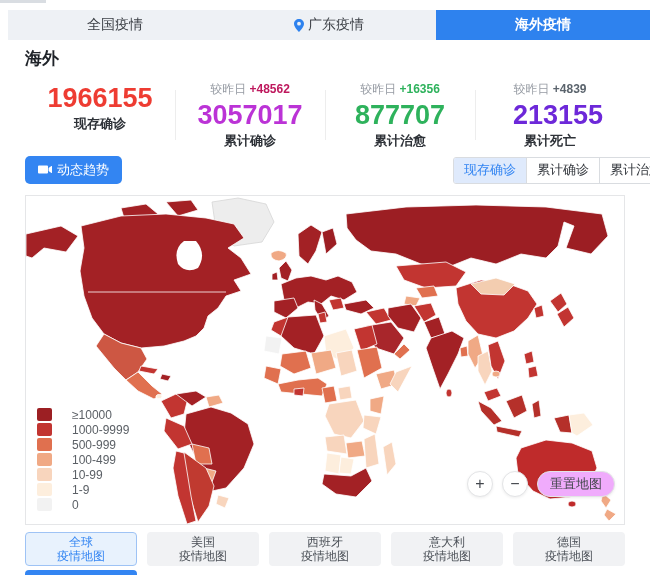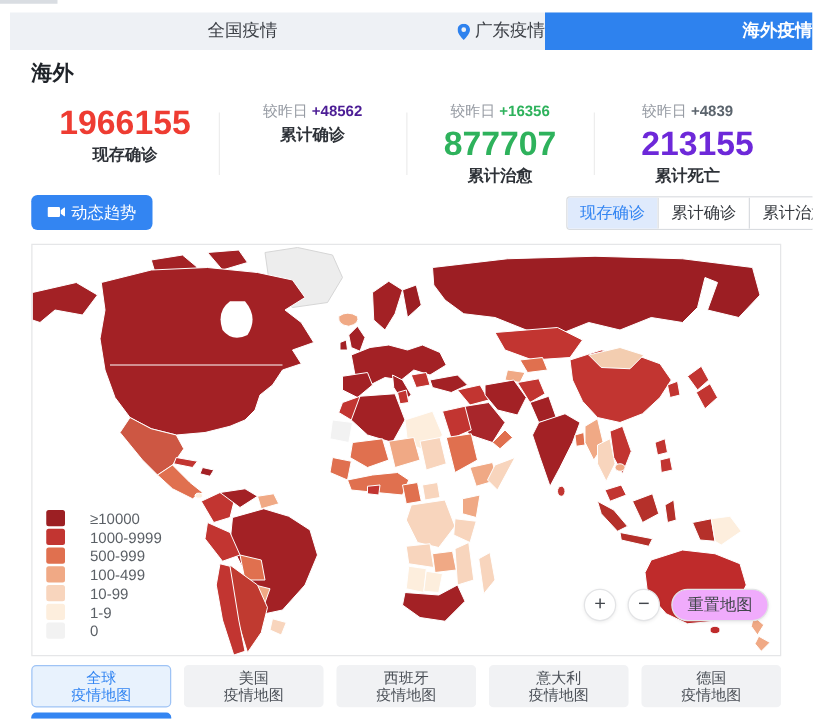--- a/index.html
+++ b/index.html
@@ -3,21 +3,21 @@
 <meta charset="utf-8">
 <style>
   * { margin:0; padding:0; box-sizing:border-box; }
   html,body { width:650px; height:575px; background:#fff; overflow:hidden;
     font-family:"Liberation Sans", sans-serif; position:relative; }
 
   .corner-fragment { position:absolute; top:0; left:0; width:46px; height:3px; background:#d9dde2; }
 
   
   .topbar { position:absolute; top:10px; left:8px; right:0; height:30px; display:flex; background:#eef1f5; }
-  .toptab { flex:1; display:flex; align-items:center; justify-content:flex-end; gap:4px;
+  .toptab { flex:1; display:flex; align-items:center; justify-content:center; gap:4px;
     font-size:14px; color:#3b3f45; cursor:pointer; }
   .toptab.active { background:#2e82ee; color:#fff; font-weight:bold; }
   .pin { width:10px; height:13px; }
 
   
   .page-header { position:absolute; top:47px; left:25px; width:600px; display:flex;
     justify-content:space-between; align-items:flex-start;flex-direction:column; }
   .page-title { font-size:17px; font-weight:bold; color:#1f2329; }
   .meta { font-size:12px; color:#9a9fa6; display:flex; align-items:center; gap:6px; padding-top:3px; }
   .meta .sep { color:#d4d7db; }
@@ -99,21 +99,22 @@
 <div class="page-header">
   <div class="page-title">海外</div>
 </div>
 
 <div class="stats">
   <div class="stat">
     <div class="value" style="color: rgb(238, 60, 50);">1966155</div>
     <div class="slabel">现存确诊</div>
   </div>
   <div class="stat">
-    <div class="row1"><span class="compare">较昨日</span> <span class="delta" style="color: #4c1d95;">+48562</span></div>
+    <div class="row1"><span class="compare">较昨日</span> <span class="delta" style="color: #be185d;">+48562</span></div>
+    <div class="value" style="color: rgb(187, 51, 214);">3057017</div>
     <div class="slabel">累计确诊</div>
   </div>
   <div class="stat">
     <div class="row1"><span class="compare">较昨日</span> <span class="delta" style="color: rgb(46, 178, 92);">+16356</span></div>
     <div class="value" style="color: rgb(46, 178, 92);">877707</div>
     <div class="slabel">累计治愈</div>
   </div>
   <div class="stat">
     <div class="row1"><span class="compare">较昨日</span> <span class="delta" style="color: rgb(91, 100, 109);">+4839</span></div>
     <div class="value" style="color: #6d28d9; margin-left: 16px;">213155</div>

